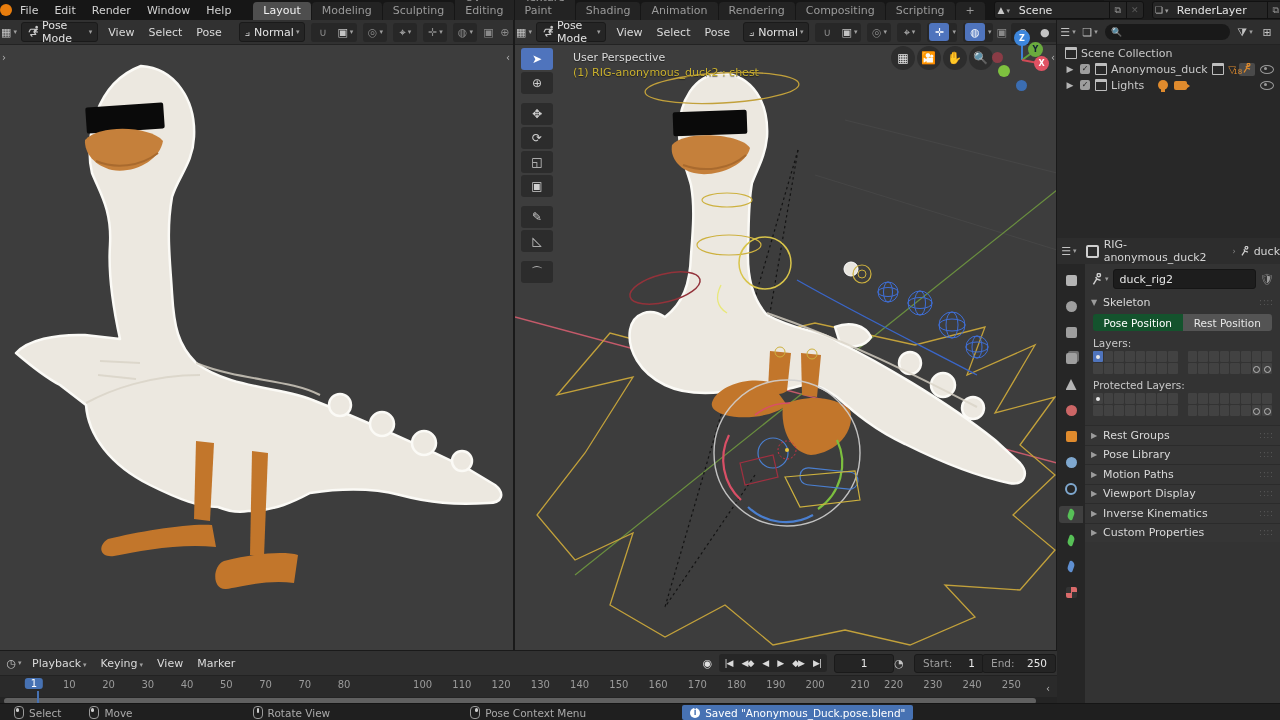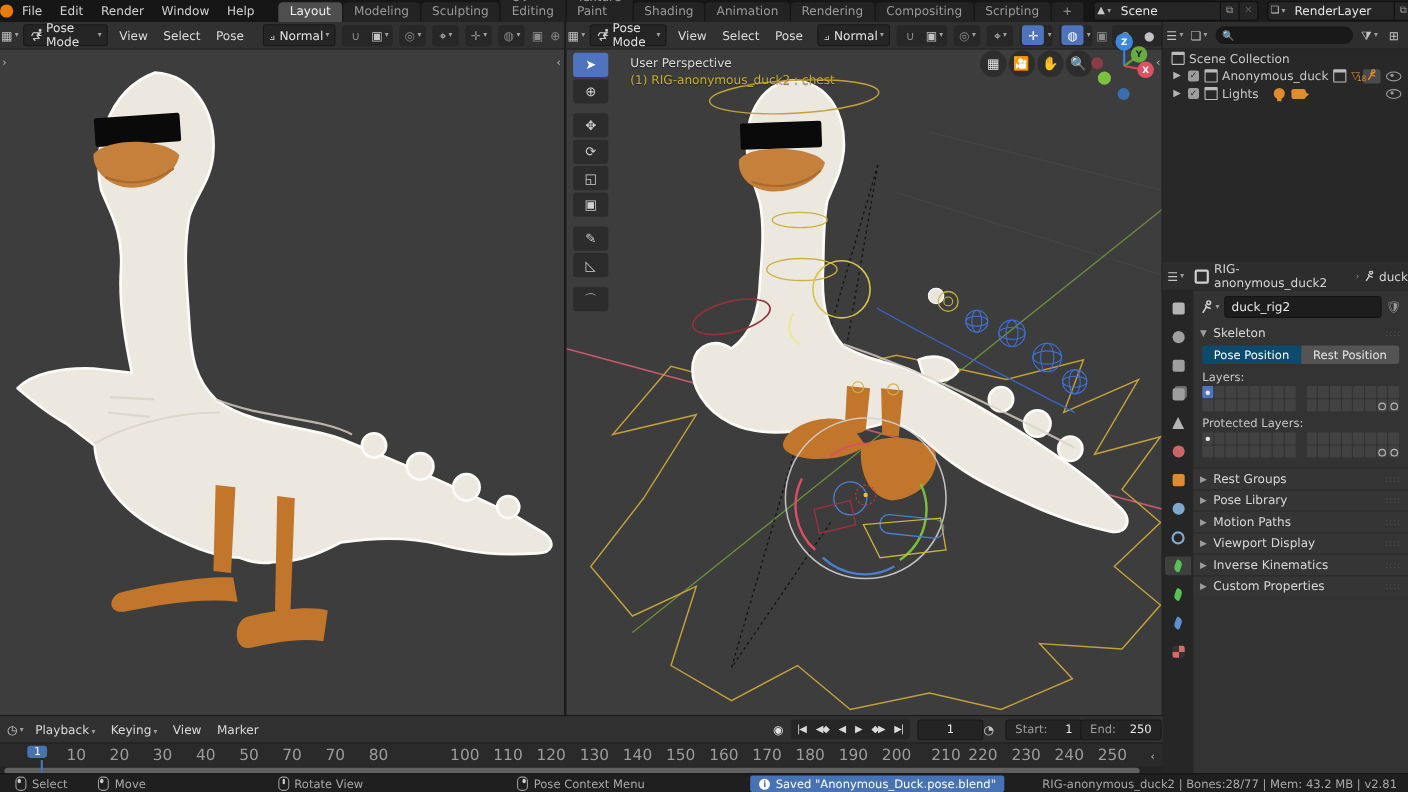--- a/index.html
+++ b/index.html
@@ -59,38 +59,38 @@
   .ptab{width:24px;height:17px;display:flex;align-items:center;justify-content:center;border-radius:3px 0 0 3px;}
   .ptab.active{background:#3f3f3f;}
   .pt-ic{display:block;}
   .prop-body{position:absolute;left:28px;top:26px;right:0;bottom:0;background:#333;}
   .name-row{display:flex;align-items:center;height:22px;margin:4px 6px 2px;}
   .name-field{flex:1;background:#1d1d1d;border:1px solid #151515;border-radius:3px;height:18px;display:flex;align-items:center;padding:0 6px;color:#e6e6e6;}
   .sec-hdr{display:flex;align-items:center;height:20px;color:#d8d8d8;padding:0 6px;}
   .grip{margin-left:auto;color:#5c5c5c;font-size:8px;letter-spacing:1px;}
   .seg{display:flex;height:17px;margin:2px 8px;}
   .seg div{flex:1;display:flex;align-items:center;justify-content:center;font-size:10.5px;background:#545454;color:#e8e8e8;}
-  .seg .on{background:#0c4a6e;color:#fff;}
+  .seg .on{background:#14532d;color:#fff;}
   .seg div:first-child{border-radius:3px 0 0 3px;}
   .seg div:last-child{border-radius:0 3px 3px 0;}
   .lbl{color:#c8c8c8;font-size:10.5px;padding:4px 8px 1px;}
   .lgrids{display:flex;gap:10px;padding:1px 8px;}
   .lgrid{display:grid;grid-template-columns:repeat(8,1fr);grid-auto-rows:11px;gap:1px;flex:1;}
   .lcell{background:#424242;border-radius:1px;position:relative;}
   .lcell.blue{background:#4f74bd;}
   .lcell .dot{position:absolute;left:50%;top:50%;width:4px;height:4px;margin:-2px 0 0 -2px;border-radius:50%;background:#e8e8e8;}
   .lcell .ring{position:absolute;left:50%;top:50%;width:5px;height:5px;margin:-3px 0 0 -3px;border-radius:50%;border:1px solid #b9b9b9;}
   .panel-row{display:flex;align-items:center;height:18.5px;background:#353535;border-top:1px solid #2b2b2b;color:#d8d8d8;padding:0 6px;font-size:11px;}
   .tri{color:#9c9c9c;font-size:8px;width:12px;}
   
   #timeline{left:0;top:650px;width:1057px;height:53px;background:#2a2a2a;border-top:1px solid #1a1a1a;}
   #tl-header{height:24px;background:#313131;display:flex;align-items:center;}
   .tl-field{display:flex;align-items:center;background:#242424;border:1px solid #1a1a1a;border-radius:3px;height:17px;padding:0 8px;margin-left:4px;color:#e8e8e8;font-size:10.5px;}
   #ruler{position:relative;height:21px;background:#2a2a2a;border-top:1px solid #222;}
-  .rnum{position:absolute;top:3px;transform:translateX(-50%);color:#9b9b9b;font-size:14px;}
+  .rnum{position:absolute;top:3px;transform:translateX(-50%);color:#9b9b9b;font-size:10px;}
   .rnum.cur{background:#4772b3;color:#fff;border-radius:3px;padding:0 6px;top:2px;font-size:10px;}
   #tl-scroll{position:relative;height:8px;background:#242424;}
   #tl-thumb{position:absolute;left:4px;top:1px;width:1032px;height:6px;background:#606060;border-radius:3px;}
   .transport{display:flex;align-items:center;background:#262626;border-radius:3px;height:18px;padding:0 2px;gap:1px;}
   .tbtn{color:#dadada;font-size:9px;padding:0 4px;letter-spacing:-1px;}
   
   #statusbar{left:0;top:703px;width:1280px;height:17px;background:#1f1f1f;border-top:1px solid #151515;display:flex;align-items:center;color:#a9a9a9;font-size:10.5px;}
   .mouse{width:8px;height:11px;border:1px solid #9a9a9a;border-radius:4px;position:relative;margin-right:5px;flex:none;}
   .mouse i{position:absolute;background:#cfcfcf;}
   .hint{display:flex;align-items:center;}
@@ -730,16 +730,15 @@
             <i style="right: 1px; top: 1px; width: 3px; height: 4px; border-radius: 2px;"></i>
           </span>
           <span>Pose Context Menu</span>
         </span>
       </div>
     <div id="saved-chip" style="margin-left:96px;">
       <span class="info-ic">i</span>
       <span>Saved "Anonymous_Duck.pose.blend"</span>
     </div>
     <span style="flex:1"></span>
-    <span style="margin-right:10px;">RIG-anonymous_duck2 | Bones:28/77 | Mem: 43.2 MB | v2.81</span>
   </div>
 
 </div>
 
 </body></html>

